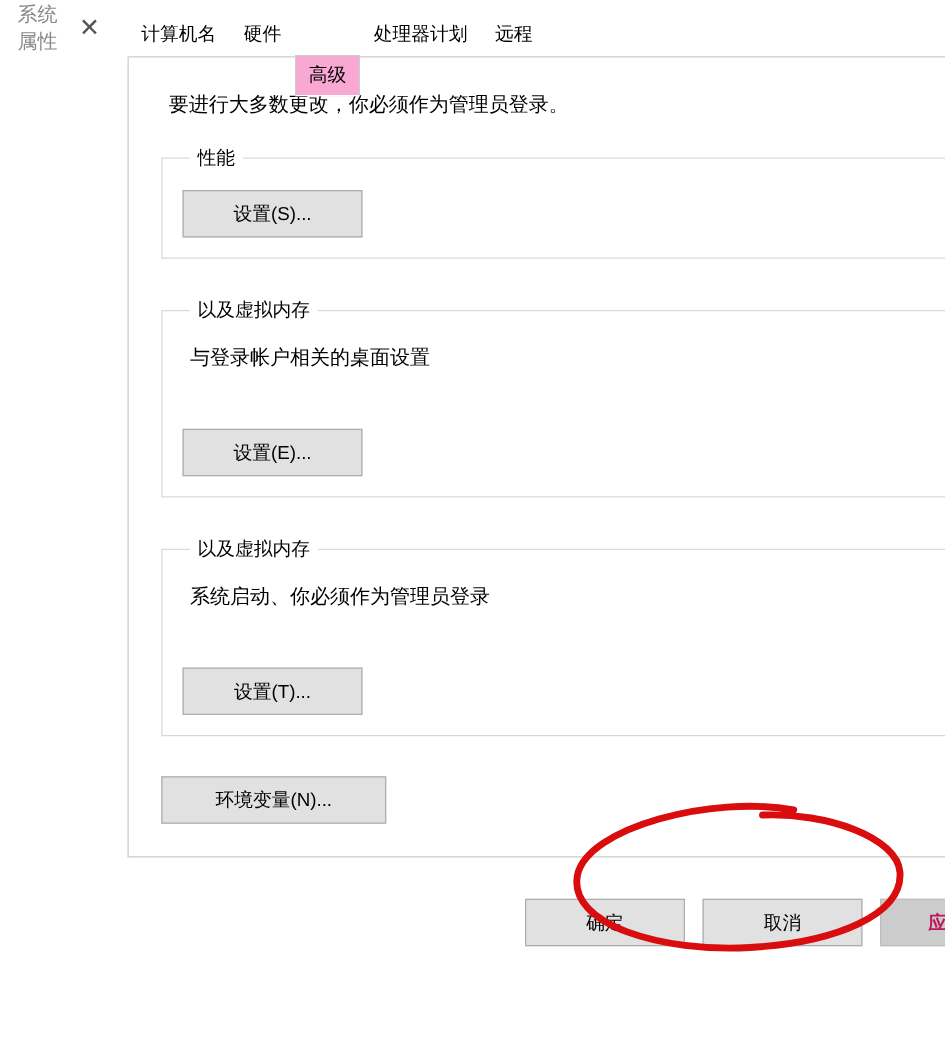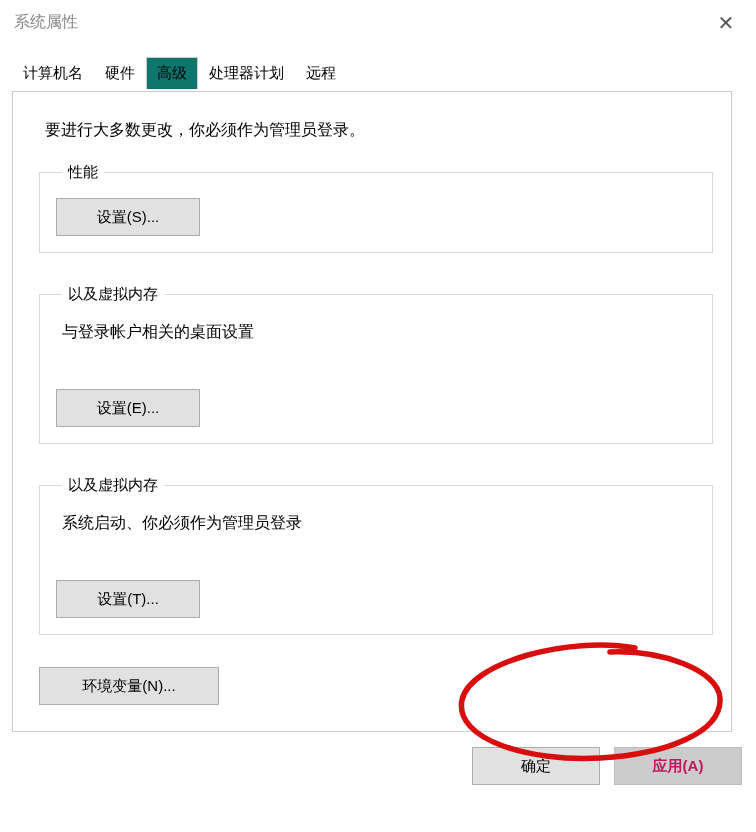--- a/index.html
+++ b/index.html
@@ -12,21 +12,21 @@
       height: 832px;
       position: relative;
     }
     .dialog {
       position: absolute;
       left: 0; top: 0;
       width: 756px;
       height: 772px;
       background: #fff;
       display: flex;
-      flex-direction: column;
+      flex-direction: row;
     }
     .titlebar {
       height: 46px;
       display: flex;
       align-items: center;
       justify-content: space-between;
       padding: 0 0 0 14px;
       color: #888;
       font-size: 16px;
       border-bottom: 1px solid transparent;
@@ -64,22 +64,23 @@
       border: 1px solid transparent;
       border-bottom: none;
       cursor: default;
       position: relative;
       top: 1px;
       background: #fff;
     }
     .tab.active {
       border: 1px solid #ccc;
       border-bottom: 1px solid #fff;
-      background: #0f766e;
+      background: #f9a8d4;
       z-index: 2;
+      margin-top: 33px;
     }
     .tab-body-wrap {
       border: 1px solid #ccc;
       border-top: none;
       margin: 0 12px 0 12px;
       padding: 24px 18px 22px 26px;
       width: 720px;
     }
     .intro {
       font-size: 16px;
@@ -217,20 +218,21 @@
       </fieldset>
 
       <div class="env-btn-row">
         <button class="btn env-btn">环境变量(N)...</button>
       </div>
 
     </div>
 
     <div class="footer">
       <button class="btn">确定</button>
+      <button class="btn">取消</button>
       <button class="btn disabled">应用(A)</button>
     </div>
 
   </div>
 </div>
 
 <div class="annot" style="left:440px; top:640px; width:300px; height:130px;">
   <svg viewBox="0 0 300 130" width="300" height="130">
     <path d="M 195 8
              C 130 -4, 30 22, 22 60

